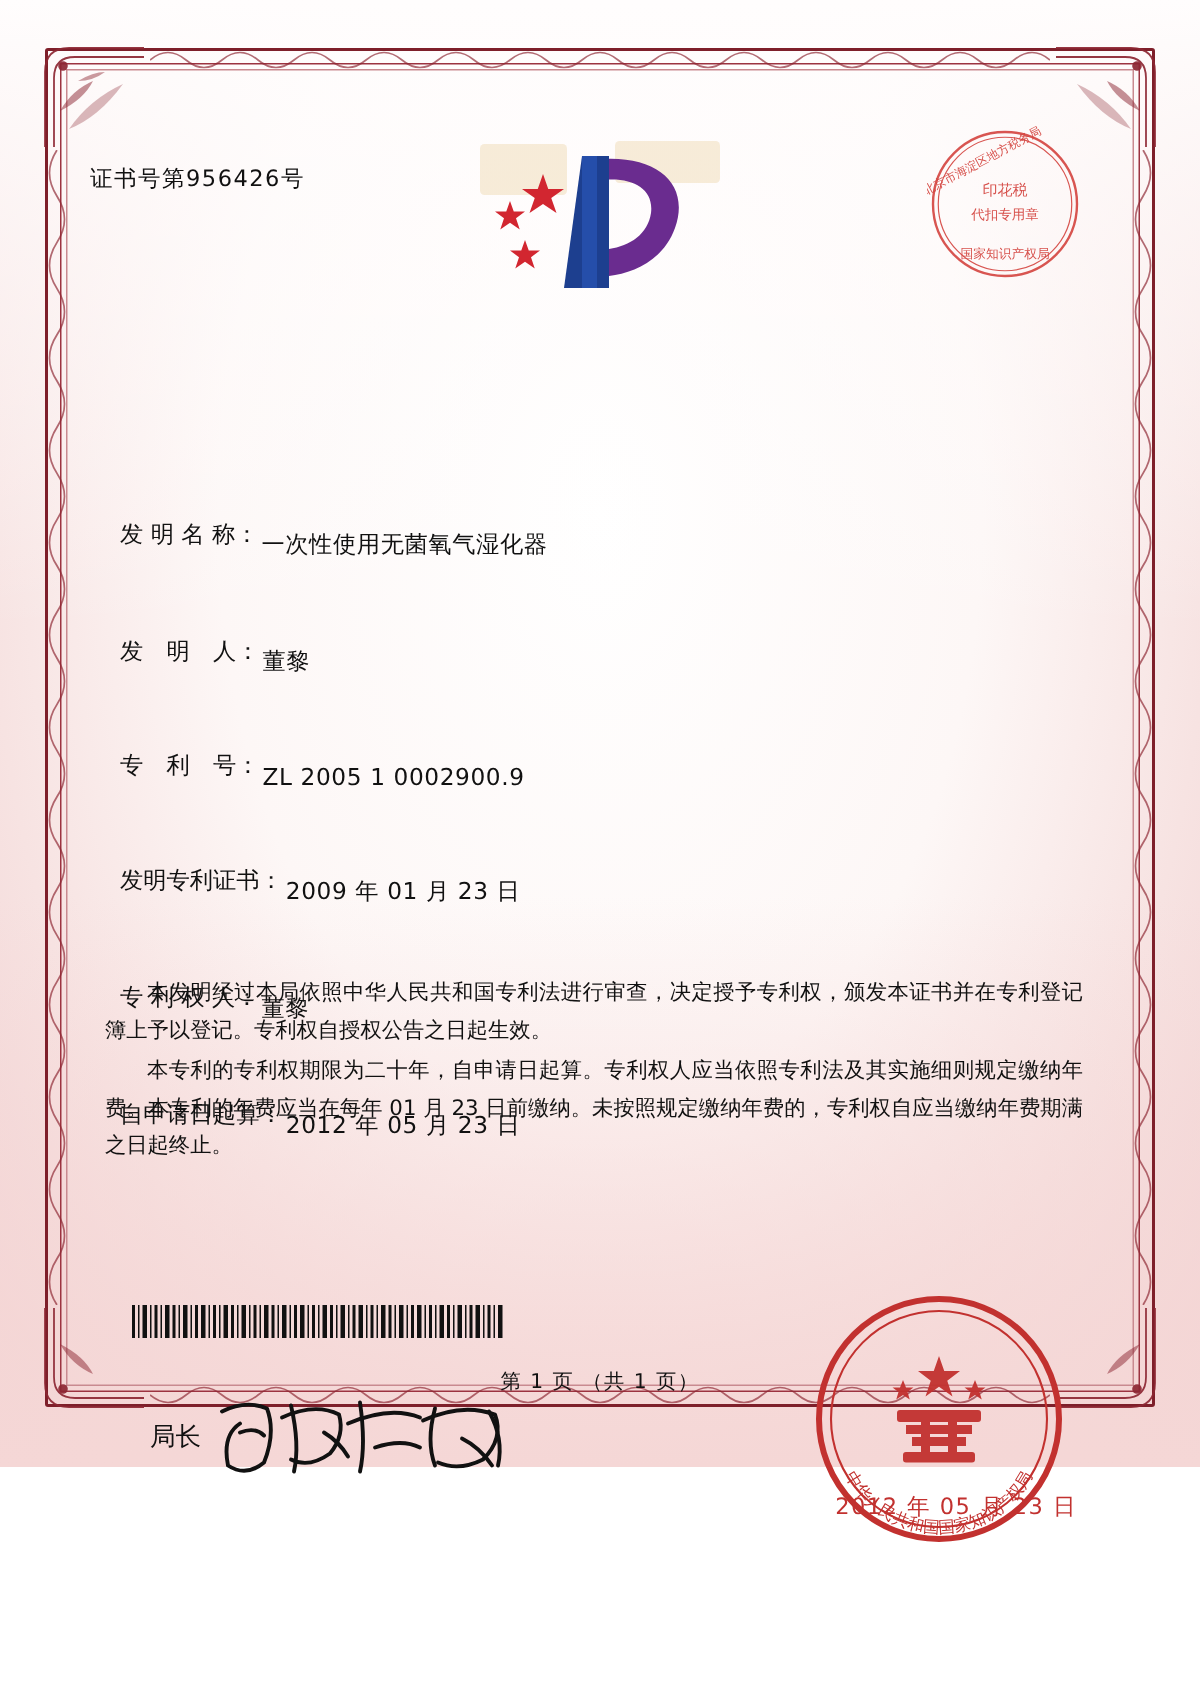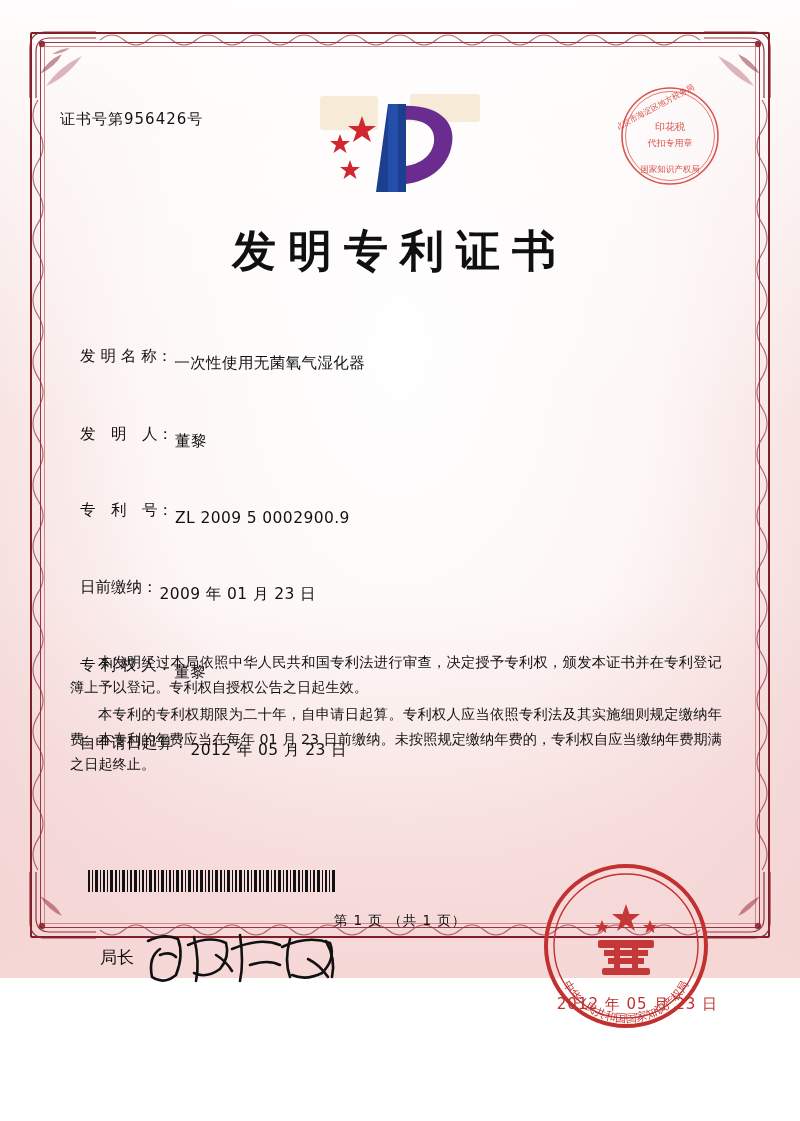--- a/index.html
+++ b/index.html
@@ -256,37 +256,36 @@
         </g>
         <g fill="#d4443f" opacity=".92" font-family="DejaVu Sans, sans-serif">
           <text x="52" y="22" font-size="8" text-anchor="middle" transform="rotate(-28 52 52)">北京市海淀区地方税务局</text>
           <text x="52" y="46" font-size="10" text-anchor="middle">印花税</text>
           <text x="52" y="62" font-size="9" text-anchor="middle">代扣专用章</text>
           <text x="52" y="88" font-size="8.5" text-anchor="middle">国家知识产权局</text>
         </g>
       </svg>
     </div>
 
-    <div class="title">发明专利证书</div>
 
     <div class="fields">
       <div class="field">
         <span class="lbl">发 明 名 称：</span>
         <span class="val">一次性使用无菌氧气湿化器</span>
       </div>
       <div class="field">
         <span class="lbl">发　明　人：</span>
         <span class="val">董黎</span>
       </div>
       <div class="field">
         <span class="lbl">专　利　号：</span>
-        <span class="val">ZL 2009 5 0002900.9</span>
-      </div>
-      <div class="field">
-        <span class="lbl">日前缴纳：</span>
+        <span class="val">ZL 2005 1 0002900.9</span>
+      </div>
+      <div class="field">
+        <span class="lbl">发明专利证书：</span>
         <span class="val">2009 年 01 月 23 日</span>
       </div>
       <div class="field">
         <span class="lbl">专 利 权 人：</span>
         <span class="val">董黎</span>
       </div>
       <div class="field">
         <span class="lbl">自申请日起算：</span>
         <span class="val">2012 年 05 月 23 日</span>
       </div>

